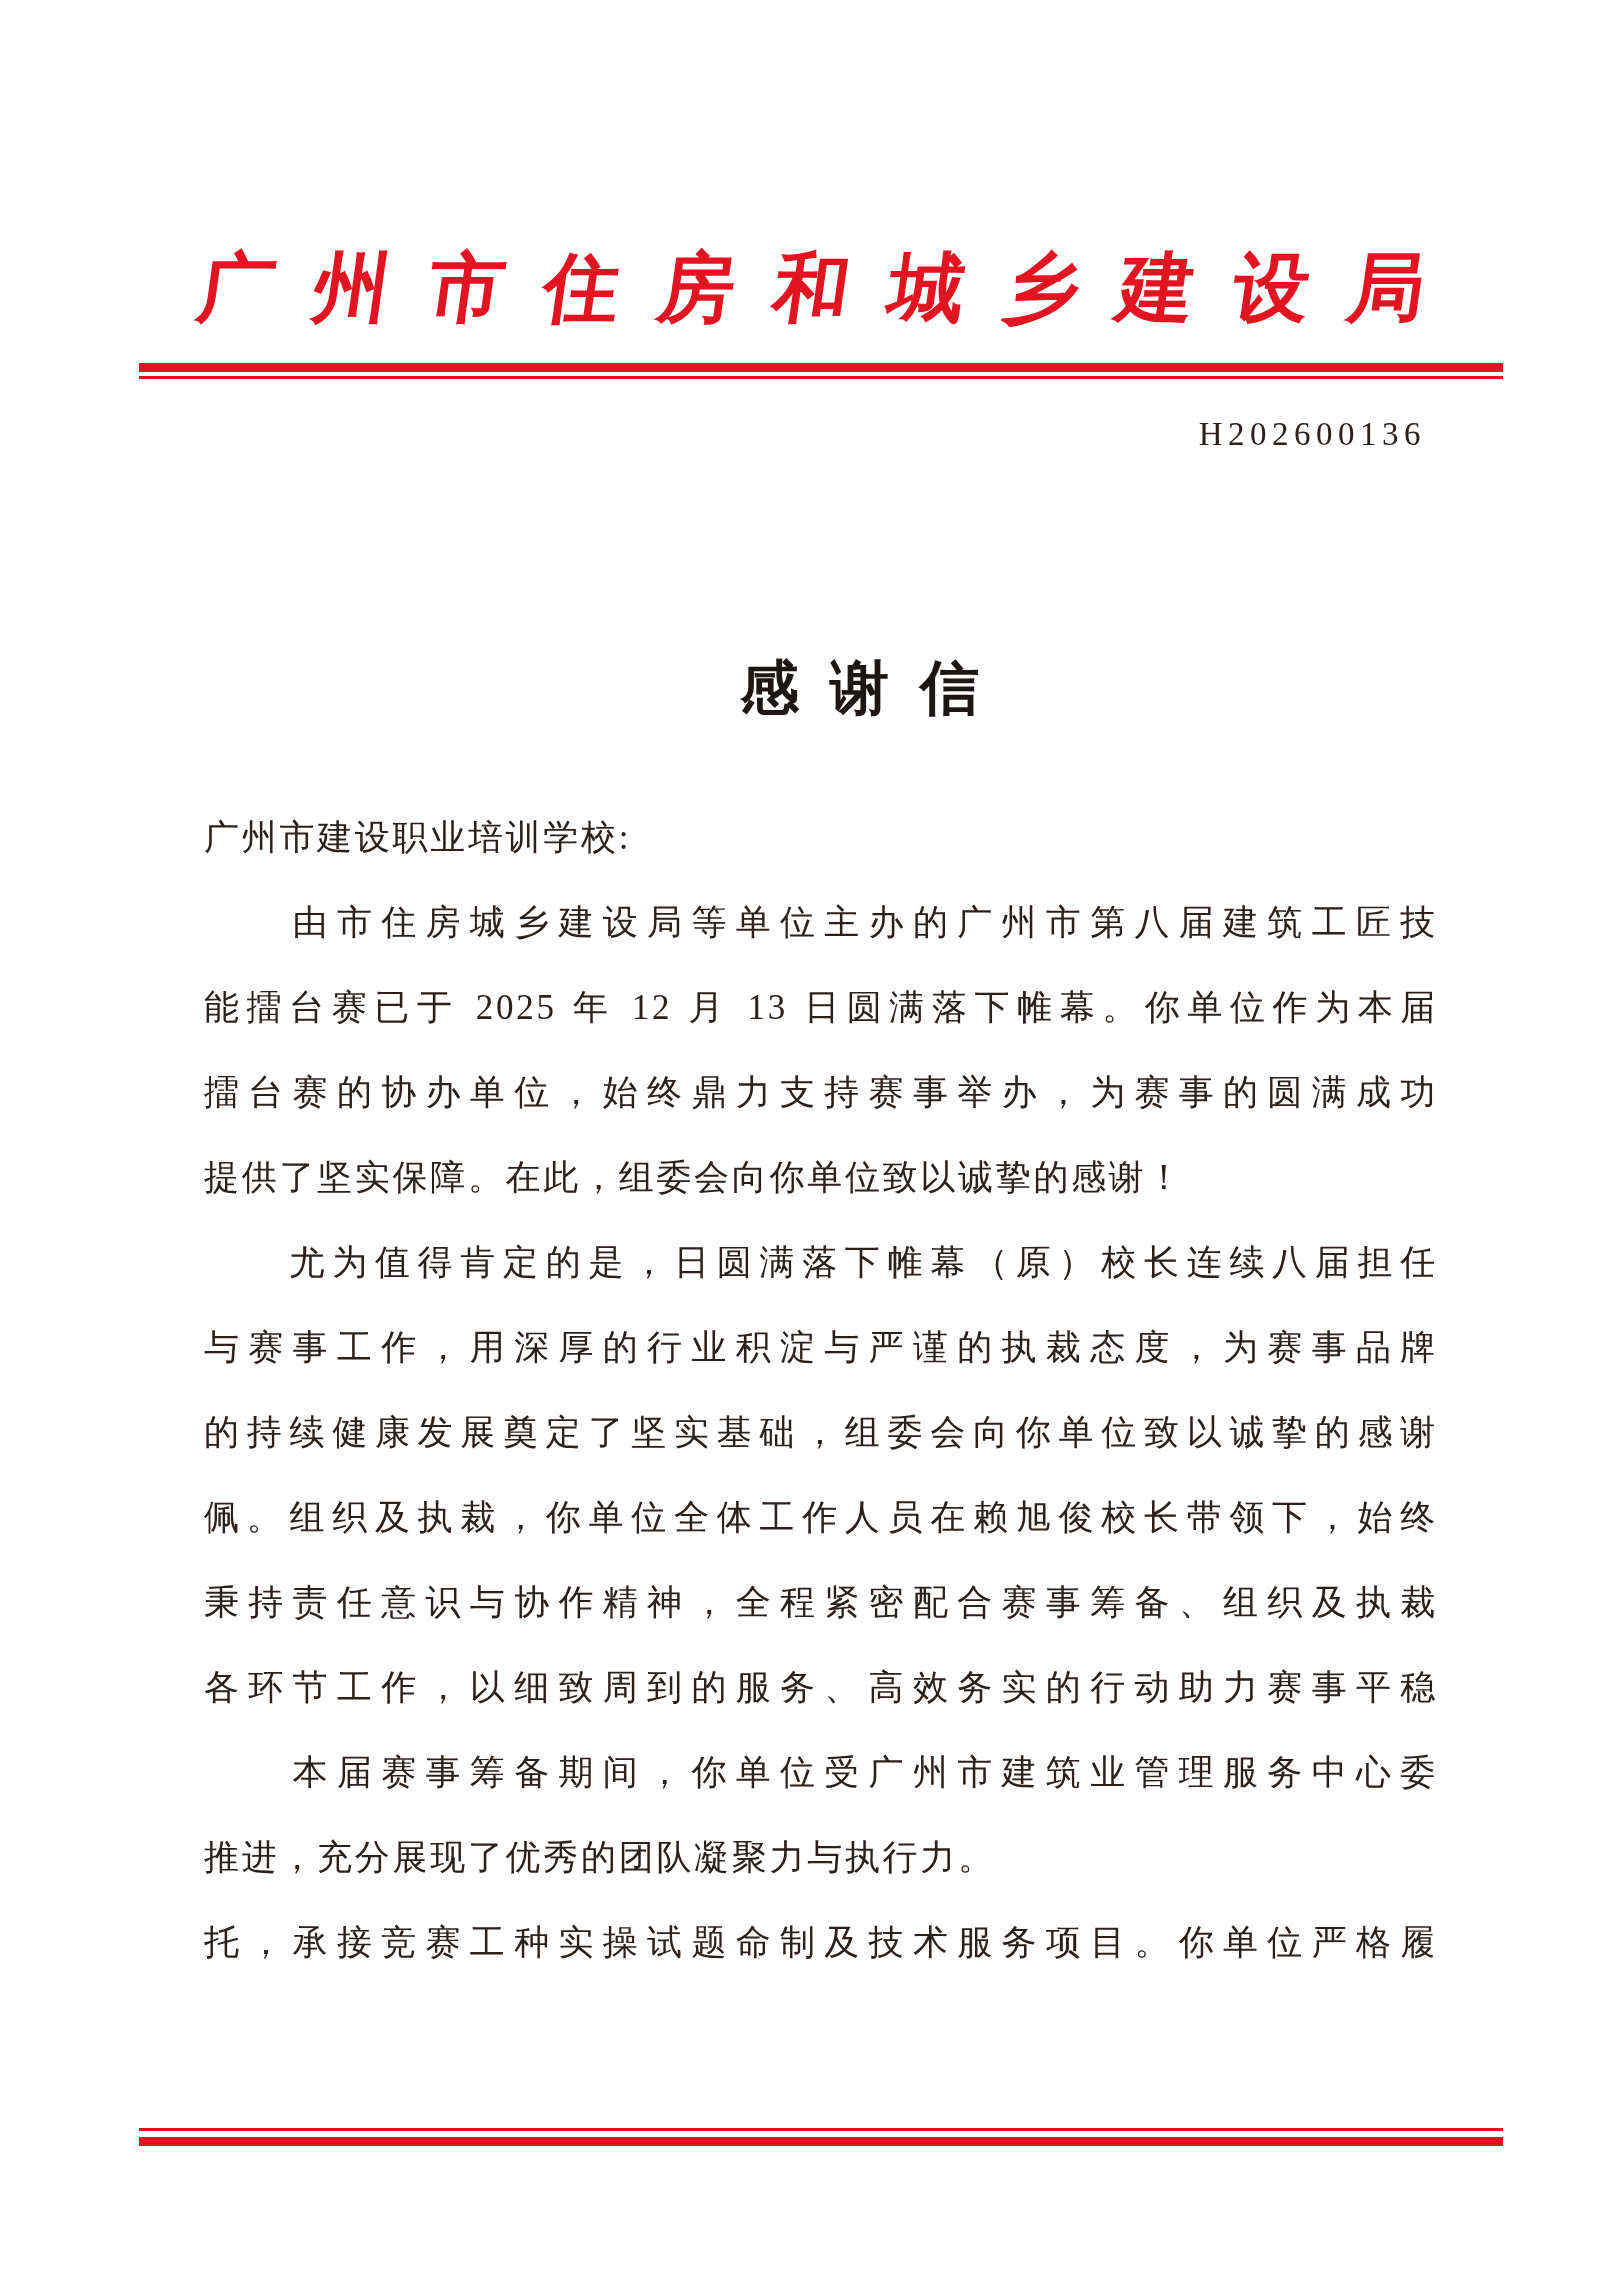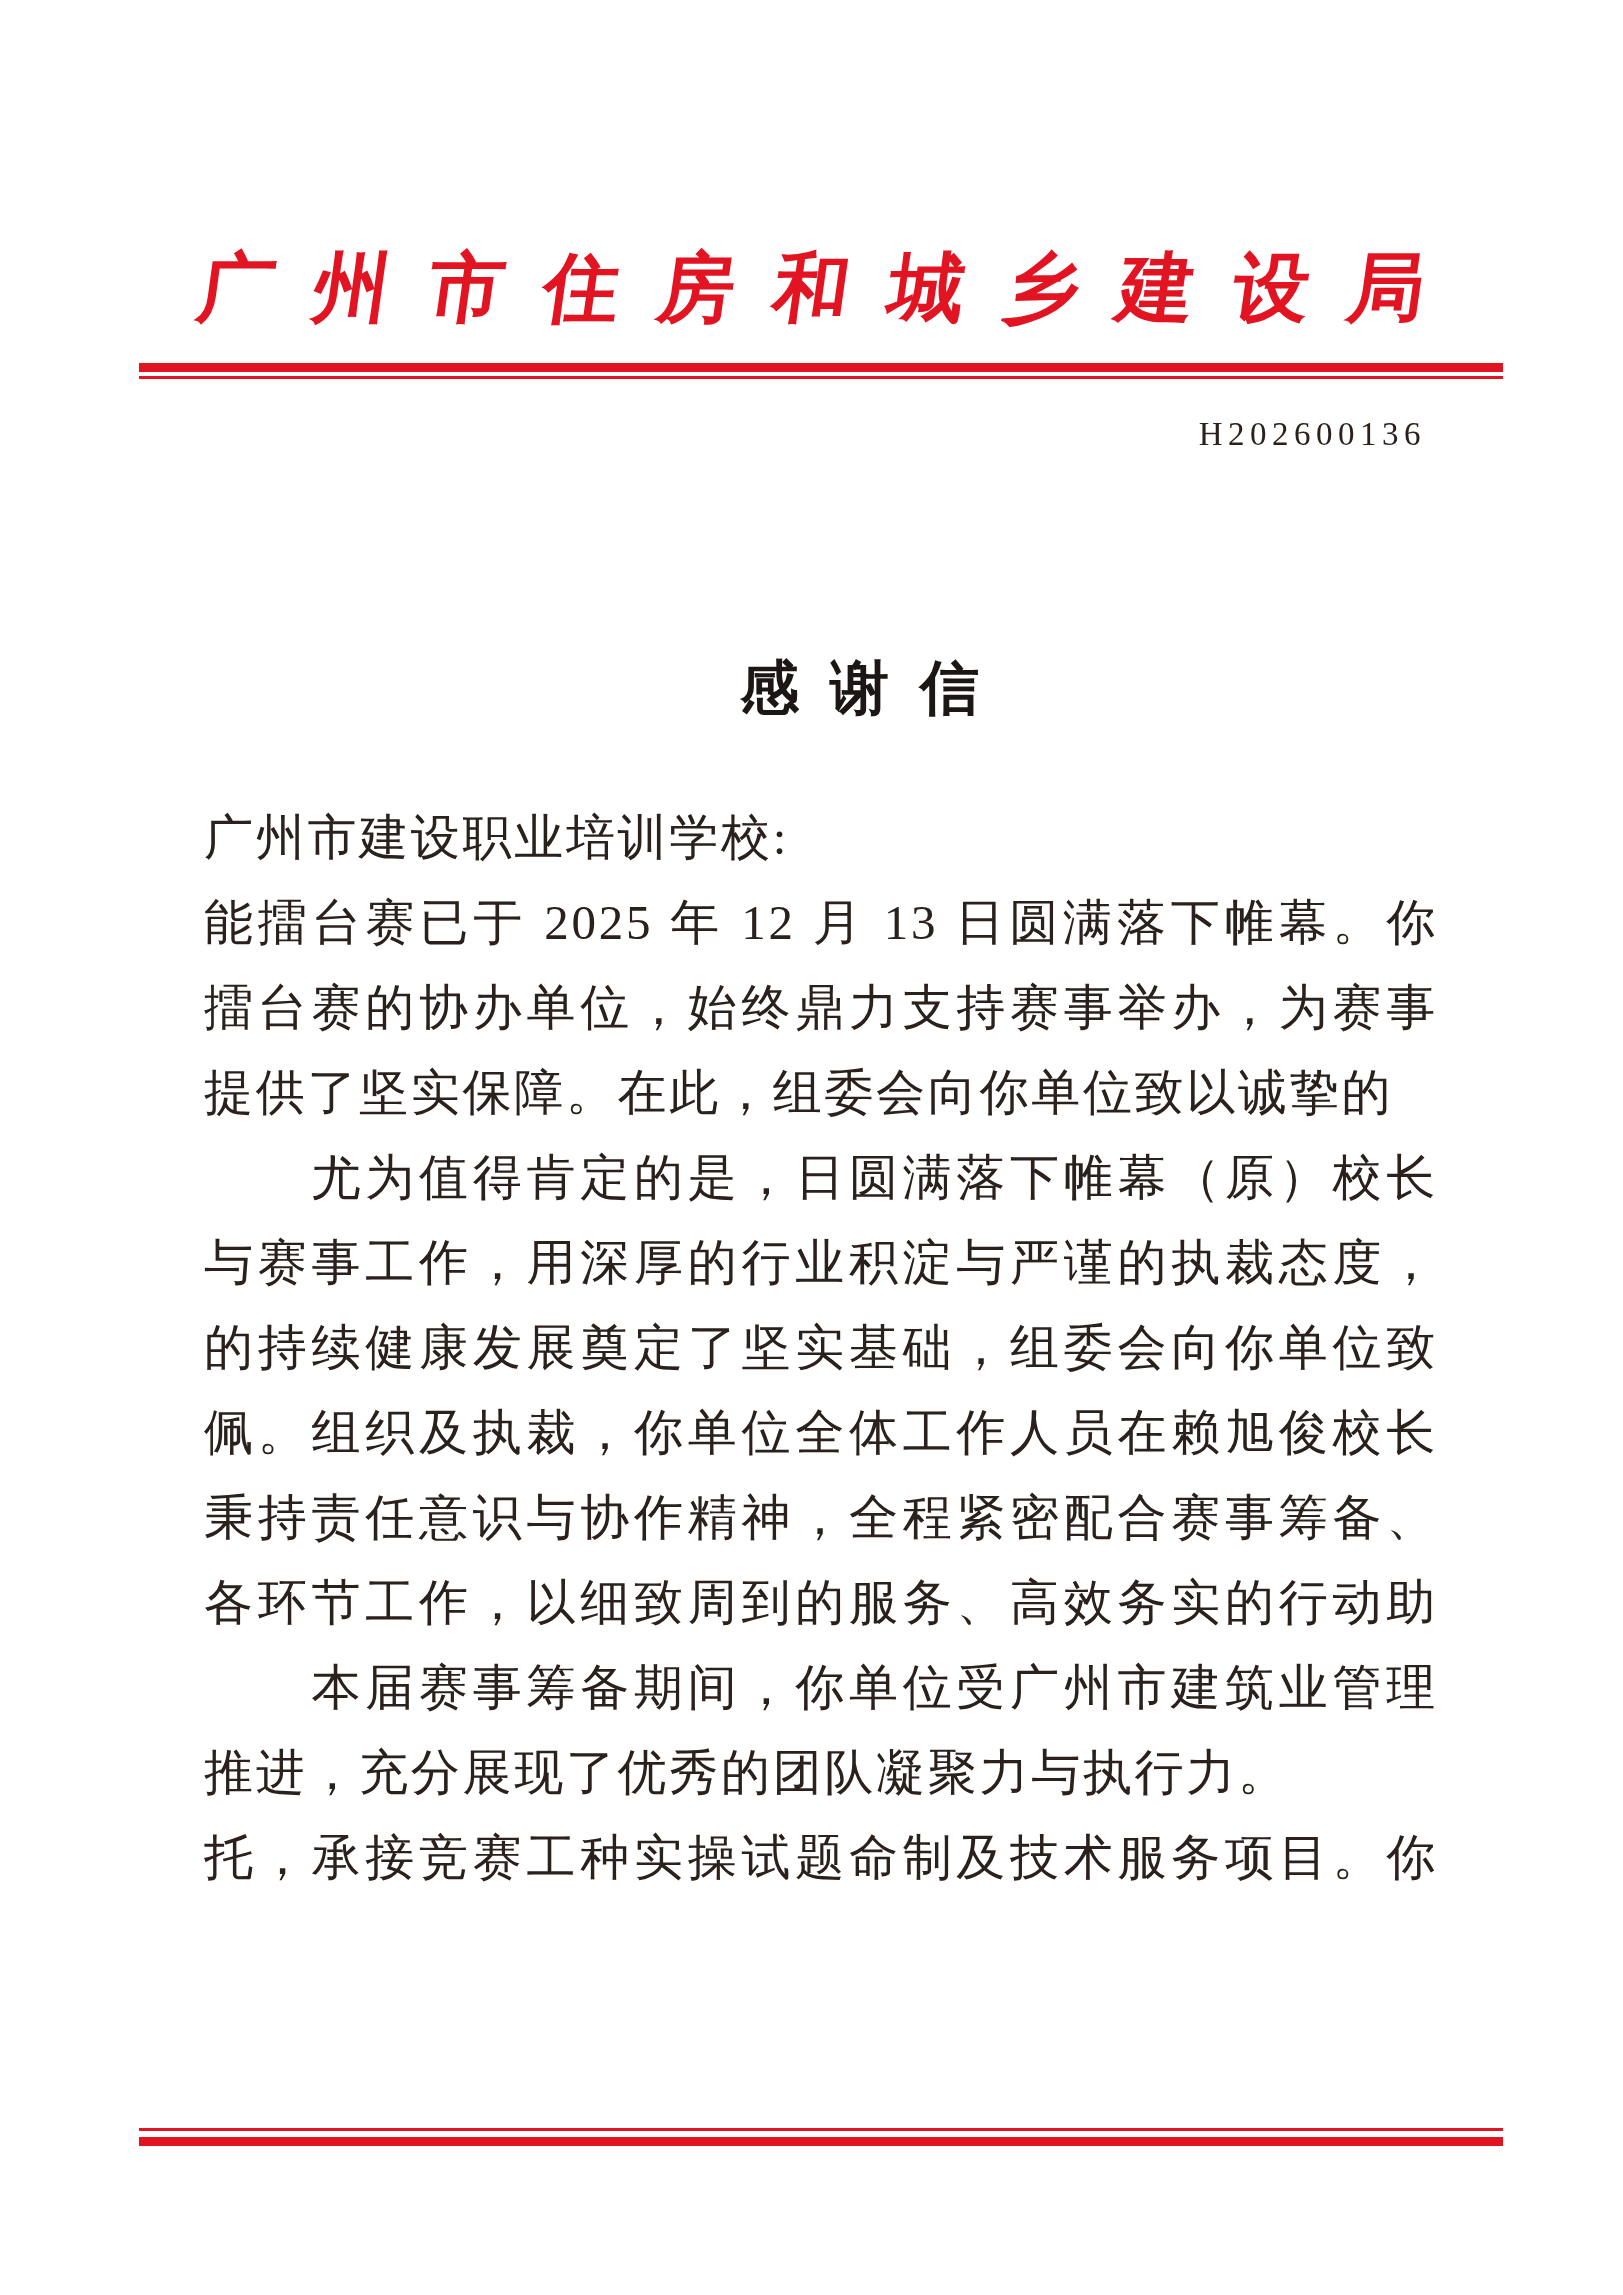--- a/index.html
+++ b/index.html
@@ -59,21 +59,21 @@
     color: #1C1714;
     white-space: nowrap;
     padding-left: 48px;
   }
   .doc-title .inner { display: inline-block; margin-right: -31px; }
   
   .body-text {
     position: absolute;
     left: 204px; top: 795px;
     width: 1234px;
-    font-size: 49px;
+    font-size: 35px;
     line-height: 85px;
     letter-spacing: 2.7px;
     color: #2B211C;
   }
   .line { height: 85px; overflow: hidden; }
   .line.flush {
     text-align: justify;
     text-align-last: justify;
   }
   .line.end { text-align: left; }
@@ -89,20 +89,21 @@
   <div class="rule hdr-thick"></div>
   <div class="rule hdr-thin"></div>
   <div class="ref-number">H202600136</div>
 
   <div class="doc-title">
     <span class="inner">感谢信</span>
   </div>
 
   <div class="body-text">
     <div class="line end">广州市建设职业培训学校:</div>
+    <div class="line flush">　　由市住房城乡建设局等单位主办的广州市第八届建筑工匠技</div>
     <div class="line flush">能擂台赛已于 2025 年 12 月 13 日圆满落下帷幕。你单位作为本届</div>
     <div class="line flush">擂台赛的协办单位，始终鼎力支持赛事举办，为赛事的圆满成功</div>
     <div class="line end">提供了坚实保障。在此，组委会向你单位致以诚挚的感谢！</div>
     <div class="line flush">　　尤为值得肯定的是，日圆满落下帷幕（原）校长连续八届担任</div>
     <div class="line flush">与赛事工作，用深厚的行业积淀与严谨的执裁态度，为赛事品牌</div>
     <div class="line flush">的持续健康发展奠定了坚实基础，组委会向你单位致以诚挚的感谢</div>
     <div class="line flush">佩。组织及执裁，你单位全体工作人员在赖旭俊校长带领下，始终</div>
     <div class="line flush">秉持责任意识与协作精神，全程紧密配合赛事筹备、组织及执裁</div>
     <div class="line flush">各环节工作，以细致周到的服务、高效务实的行动助力赛事平稳</div>
     <div class="line flush">　　本届赛事筹备期间，你单位受广州市建筑业管理服务中心委</div>

